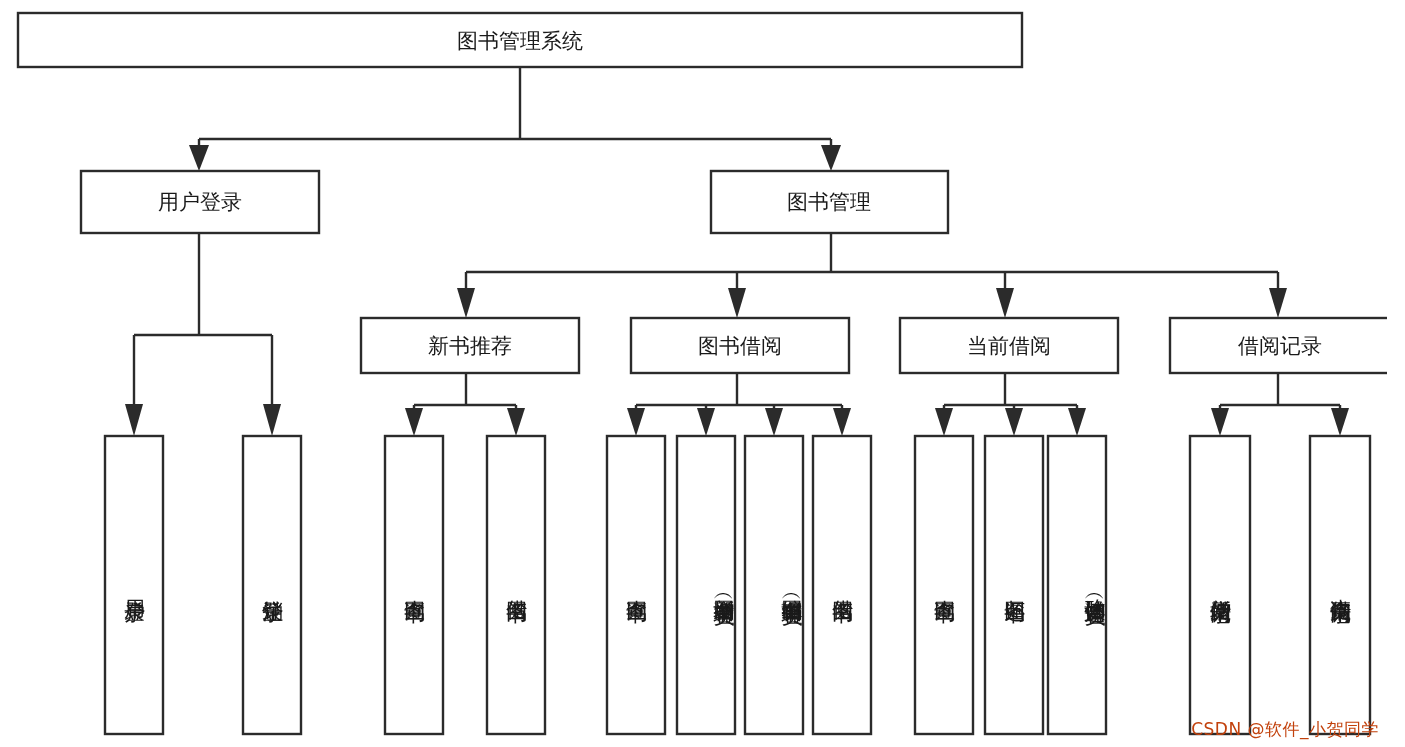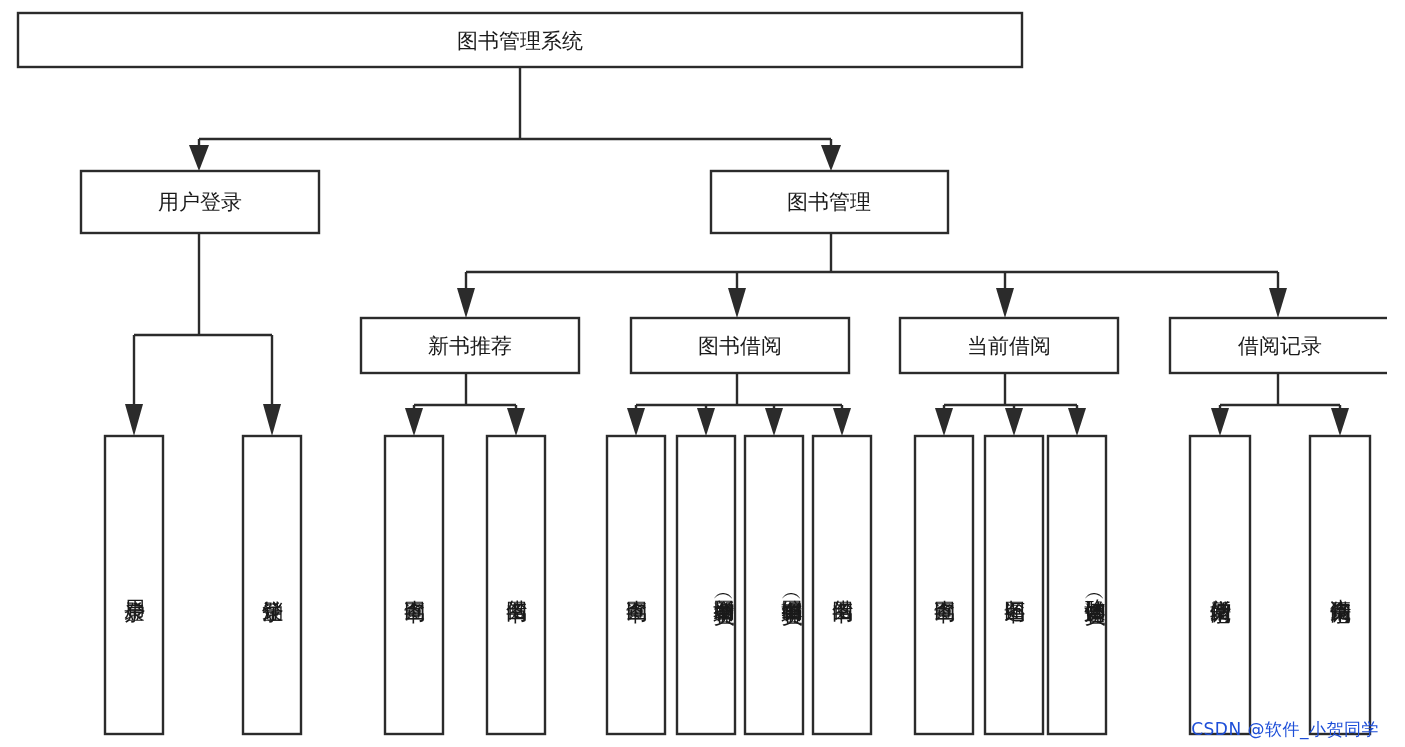--- a/index.html
+++ b/index.html
@@ -61,21 +61,21 @@
     text-align: center;
     white-space: nowrap;
     pointer-events: none;
   }
   .watermark {
     position: absolute;
     right: 8px;
     bottom: 6px;
     font-family: "DejaVu Sans", "Liberation Sans", sans-serif;
     font-size: 17px;
-    color: #1d4ed8;
+    color: #c2410c;
     letter-spacing: 0.5px;
     white-space: nowrap;
     text-align: center;
   }
 </style>
 </head>
 <body>
 
 <div id="diagram-root">
 

